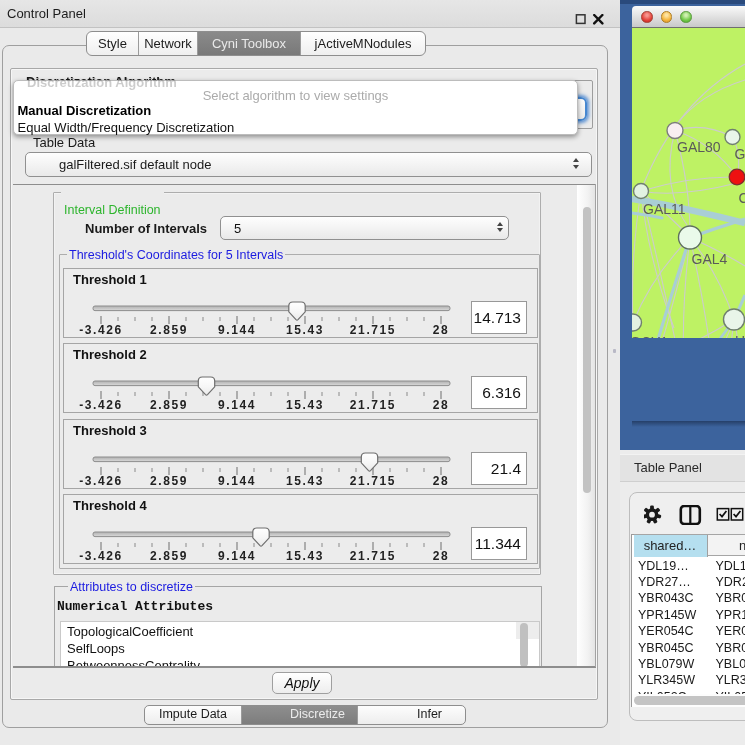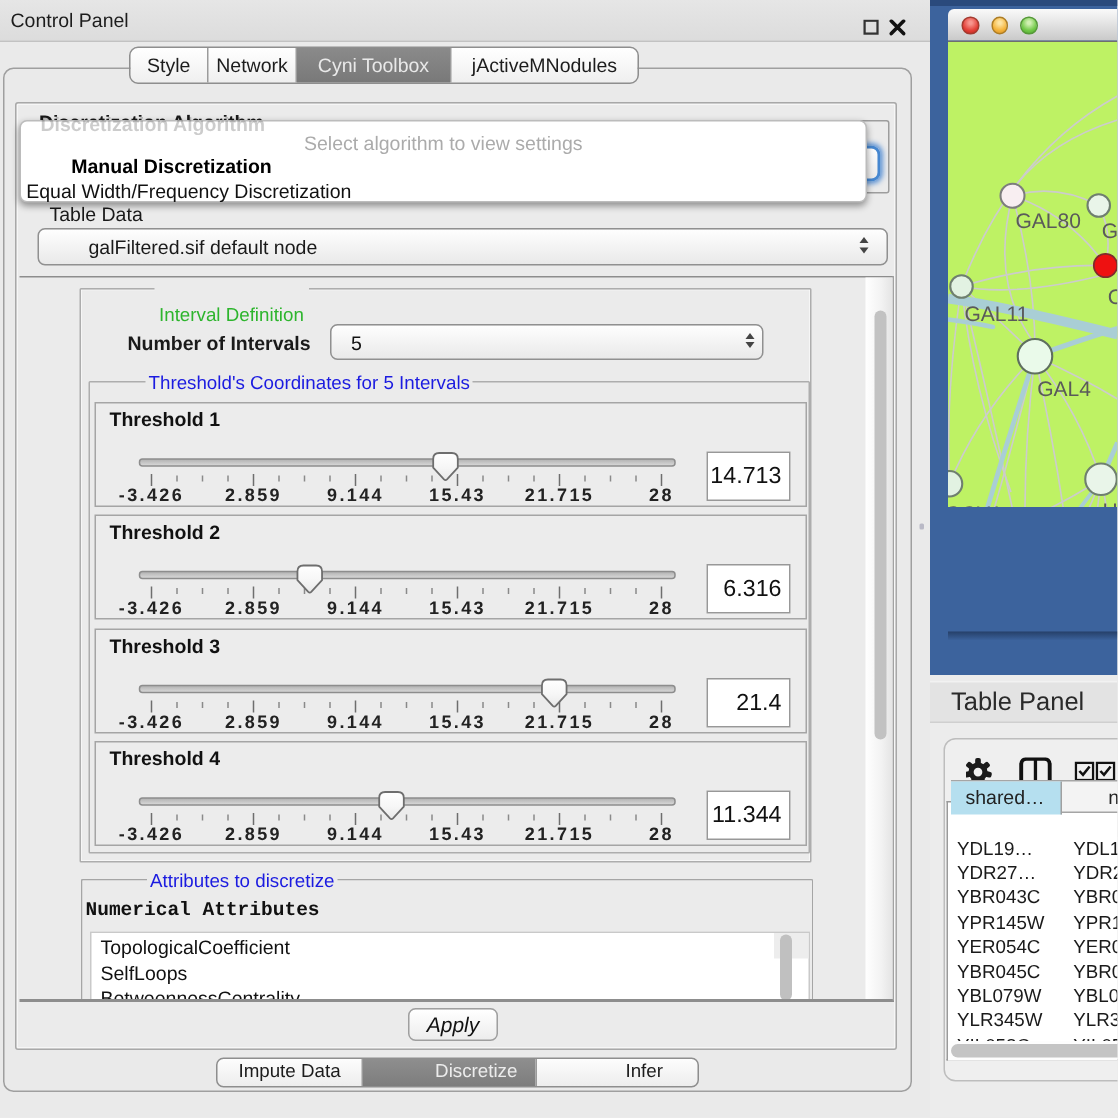--- a/index.html
+++ b/index.html
@@ -29,44 +29,44 @@
 #dgroup { position:absolute; left:20px; top:80px; width:573px; height:49px;
   border:1px solid #9d9d9d; border-radius:2px; }
 #dglabel { position:absolute; left:26px; top:74px; font-size:13px; font-weight:bold; color:#1a1a1a; }
 #dcombo { position:absolute; left:470px; top:97px; width:117px; height:24px; background:linear-gradient(#fdfdfd,#eaeaea);
   border:2px solid #4687d0; border-radius:6px; box-shadow:0 0 3.5px 1.5px rgba(62,128,208,.8); }
 #popup { position:absolute; left:13px; top:80px; width:565px; height:54.5px;
   background:#ffffff; border:1px solid #bcbcbc; border-radius:5px;
   box-shadow:0 2px 5px rgba(0,0,0,.4); }
 #popup .ghost { position:absolute; left:13px; top:-6px; font-size:13px; font-weight:bold; color:#1a1a1a; opacity:0.22; }
 #popup .sel { position:absolute; left:0; right:0; top:7px; text-align:center; color:#ababab; font-size:13px; }
-#popup .it1 { position:absolute; left:3.5px; top:22px; font-size:13px; font-weight:bold; color:#000;margin-left:30px; }
+#popup .it1 { position:absolute; left:3.5px; top:22px; font-size:13px; font-weight:bold; color:#000; }
 #popup .it2 { position:absolute; left:3.5px; top:39px; font-size:13px; color:#111; }
 
 
 #tdlabel { position:absolute; left:33px; top:135px; font-size:13px; color:#1a1a1a; }
 .combo { background:linear-gradient(#fefefe,#e9e9e9); border:1px solid #909090; border-radius:5px; }
 #tdcombo { position:absolute; left:25px; top:152px; width:567px; height:25px;
   font-size:13px; color:#1a1a1a; line-height:24px; padding-left:33px; }
 
 
 #vptop { position:absolute; left:13px; top:184px; width:583px; height:1.4px; background:#8d8d8d; }
 #vpbot { position:absolute; left:13px; top:666.4px; width:583px; height:1.4px; background:#8d8d8d; }
 #vpright { position:absolute; left:594.6px; top:184px; width:1.4px; height:483px; background:#a2a2a2; }
 #vsb { position:absolute; left:576.6px; top:185.4px; width:18px; height:481px; background:linear-gradient(90deg,#ffffff,#f2f2f2 60%,#e4e4e4); }
 #vsb .thumb { position:absolute; left:6px; top:22px; width:8.5px; height:286px; border-radius:4.5px; background:#c2c2c2; }
 
 
 .gtitle { position:absolute; font-size:12.5px; }
 fieldset { position:absolute; border:1px solid #adadad; border-radius:1px; }
 .green { color:#2db52d; }
-.blue { color:#1b1be0;margin-left:30px; }
+.blue { color:#1b1be0; }
 
 #ivgroup { left:53px; top:192px; width:488px; height:382.5px; box-shadow:inset 0 0 0 0.5px #fafafa; }
-#ivtitle { left:61px; top:186.5px; background:#ebebeb; padding:16px 3px;margin-left:42px; }
+#ivtitle { left:61px; top:186.5px; background:#ebebeb; padding:16px 3px; }
 #noi { position:absolute; left:85px; top:221px; font-size:13px; font-weight:bold; color:#1a1a1a; }
 #noicombo { position:absolute; left:220px; top:216px; width:289px; height:24px; font-size:13px; color:#111; line-height:23px; padding-left:13px; }
 .arrows { position:absolute; width:7px; }
 .arrows .up { width:0; height:0; border-left:3.6px solid transparent; border-right:3.6px solid transparent; border-bottom:4.6px solid #444; margin-bottom:2.6px; }
 .arrows .dn { width:0; height:0; border-left:3.6px solid transparent; border-right:3.6px solid transparent; border-top:4.6px solid #444; }
 
 #thgroup { left:59px; top:254px; width:481px; height:315px; }
 #thtitle { left:67px; top:247.5px; background:#ebebeb; padding:0 2px; }
 
 .tbox { position:absolute; left:63px; width:475px; height:70px; border:1px solid #a5a5a5; background:#ececec; }
@@ -101,25 +101,25 @@
 #bluewin .topedge { position:absolute; left:0; top:0; width:125px; height:4px; background:#2a4a7c; }
 #nettitle { position:absolute; left:632px; top:6px; width:113px; height:21.6px;
   background:linear-gradient(#fafafa,#c9c9c9); border-bottom:1.4px solid #6f6f6f; border-radius:4px 0 0 0; }
 .tlight { position:absolute; top:11.2px; width:11.6px; height:11.6px; border-radius:50%; border:0.8px solid; }
 #netcanvas { position:absolute; left:632px; top:27.6px; width:113px; height:310px; background:#bef264; overflow:hidden; }
 #canvshadow { position:absolute; left:632px; top:420.6px; width:113px; height:6px; background:linear-gradient(rgba(10,20,40,.45),rgba(10,20,40,0)); }
 .nl { font:14px "Liberation Sans",sans-serif; fill:#5a5a5a; }
 .ge { }
 
 #tpbar { position:absolute; left:620px; top:453.5px; width:125px; height:28.2px; background:#e3e3e3;
-  border-top:1px solid #f2f2f2; border-bottom:1px solid #cfcfcf; font-size:17px; color:#2a2a2a; line-height:26px; padding-left:14px; }
+  border-top:1px solid #f2f2f2; border-bottom:1px solid #cfcfcf; font-size:13px; color:#2a2a2a; line-height:26px; padding-left:14px; }
 #tpanel { position:absolute; left:629px; top:491.5px; width:130px; height:229px; border:1px solid #bdbdbd;
   border-radius:8px 0 0 8px; background:#efefef; }
 #tscroll { position:absolute; left:631.4px; top:533.5px; width:114px; height:173.5px; border:1px solid #9a9a9a; border-right:none; background:#fff; }
-#thead { position:absolute; left:633.5px; top:520px; width:111.5px; height:22px; background:#f3f3f3;
+#thead { position:absolute; left:633.5px; top:534px; width:111.5px; height:22px; background:#f3f3f3;
   border-top:1px solid #a5a5a5; border-bottom:1px solid #a5a5a5; }
 #thead .h1 { position:absolute; left:0; top:0; width:74px; height:22px; background:#b5dfef; border-right:1.4px solid #a0a0a0;
   font-size:13px; color:#222; text-align:center; line-height:21px; }
 #thead .h2 { position:absolute; left:75.4px; top:0; right:0; height:22px; font-size:13px; color:#222; line-height:21px; padding-left:30px; }
 #tbody { position:absolute; left:633.5px; top:557.5px; width:111.5px; height:138px; background:#fff; overflow:hidden; }
 .trow { position:absolute; left:0; width:200px; height:16.4px; font-size:12.5px; color:#1a1a1a; line-height:16.4px; }
 .trow .c1 { position:absolute; left:4.5px; }
 .trow .c2 { position:absolute; left:82px; }
 #hsb { position:absolute; left:632.4px; top:693.5px; width:113px; height:13px; background:#fdfdfd; }
 #hsb .thumb { position:absolute; left:2px; top:2.6px; width:115px; height:8.8px; border-radius:4.5px; background:#c4c4c4; }

